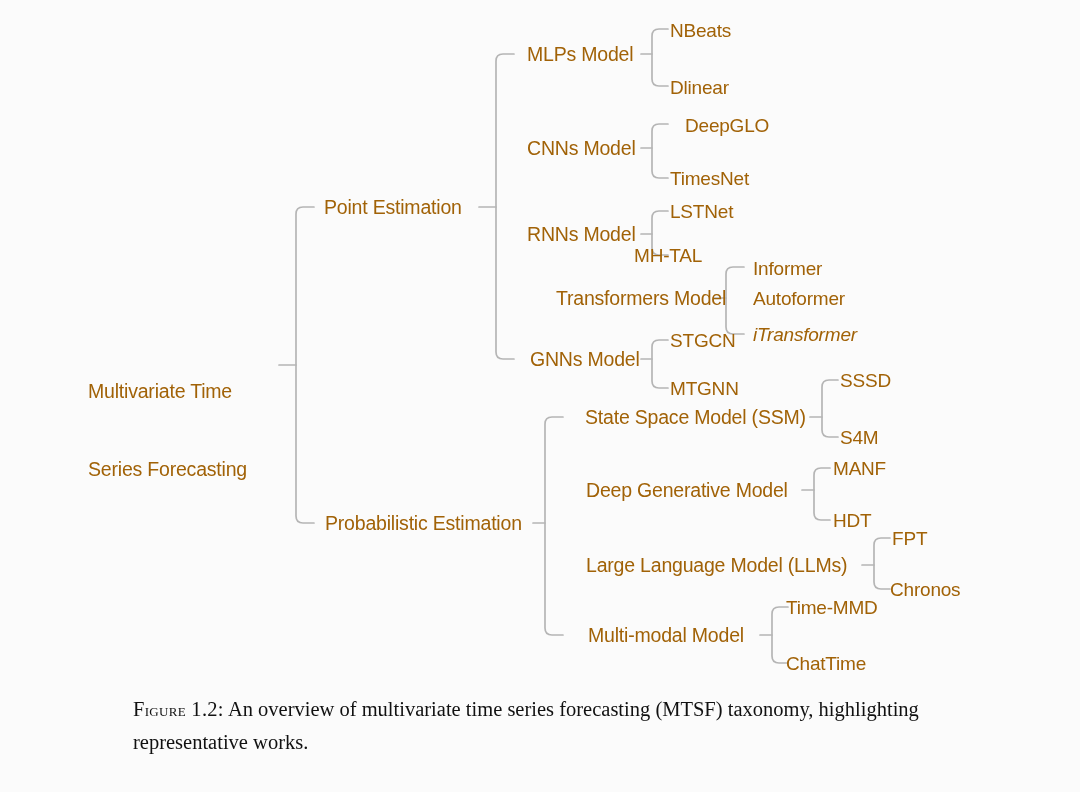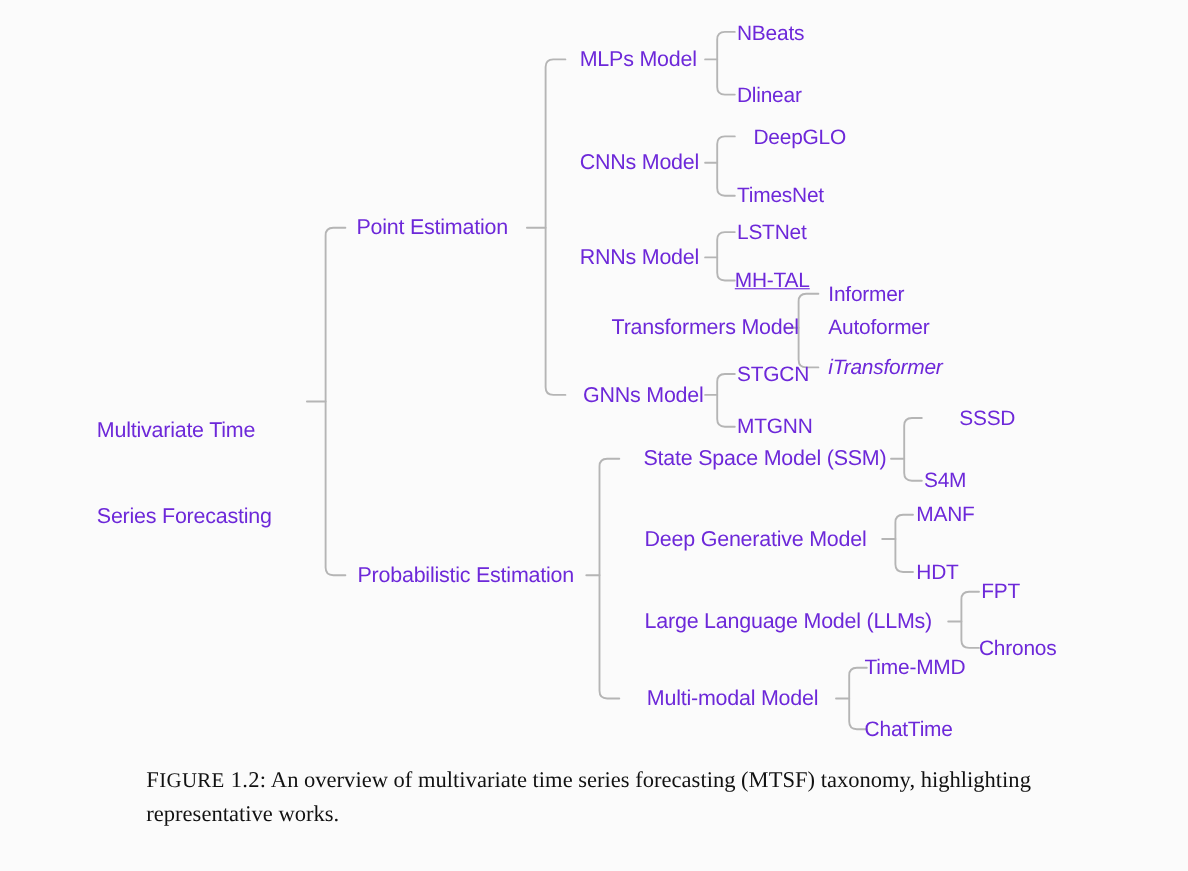--- a/index.html
+++ b/index.html
@@ -21,21 +21,21 @@
     left: 0;
     top: 0;
     width: 1080px;
     height: 700px;
   }
   .node {
     position: absolute;
     font-family: "Liberation Sans", sans-serif;
     font-size: 19.5px;
     line-height: 25px;
-    color: #6d28d9;
+    color: #a16207;
     white-space: pre;
     letter-spacing: -0.2px;
   }
   .node.root {
     font-size: 19.5px;
     line-height: 26px;
   }
   .node.leaf {
     font-size: 19px;
   }
@@ -48,21 +48,21 @@
     font-size: 20.5px;
     line-height: 30px;
     color: #111111;
     text-align: left;
   }
   #caption .figlabel {
     font-variant: small-caps;
     letter-spacing: 0.3px;
   }
   .sc-small {
-    font-size: 19px;
+    font-size: 13px;
   }
 </style>
 </head>
 <body>
 
 <div id="page">
 
   <svg id="tree-svg" viewBox="0 0 1080 700" xmlns="http://www.w3.org/2000/svg">
     <g fill="none" stroke="#b5b5b5" stroke-width="1.7" stroke-linecap="round" stroke-linejoin="round">
 
@@ -123,27 +123,27 @@
   <div class="node" style="left:585px; top:405px;">State Space Model (SSM)</div>
   <div class="node" style="left:586px; top:478px;">Deep Generative Model</div>
   <div class="node" style="left:586px; top:553px;">Large Language Model (LLMs)</div>
   <div class="node" style="left:588px; top:623px;">Multi-modal Model</div>
 
   <div class="node leaf" style="left:670px; top:18px;">NBeats</div>
   <div class="node leaf" style="left:670px; top:75px;">Dlinear</div>
   <div class="node leaf" style="left:670px; top:113px;margin-left:15px;">DeepGLO</div>
   <div class="node leaf" style="left:670px; top:166px;">TimesNet</div>
   <div class="node leaf" style="left:670px; top:199px;">LSTNet</div>
-  <div class="node leaf" style="left:668px; top:243px;text-decoration:underline;">MH-TAL</div>
+  <div class="node leaf" style="left:634px; top:243px;">MH-TAL</div>
   <div class="node leaf" style="left:753px; top:256px;">Informer</div>
   <div class="node leaf" style="left:753px; top:286px;">Autoformer</div>
   <div class="node leaf" style="left:753px; top:322px;font-style:italic;">iTransformer</div>
   <div class="node leaf" style="left:670px; top:328px;">STGCN</div>
   <div class="node leaf" style="left:670px; top:376px;">MTGNN</div>
-  <div class="node leaf" style="left:872px; top:368px;text-align:right;">SSSD</div>
+  <div class="node leaf" style="left:840px; top:368px;text-align:right;">SSSD</div>
   <div class="node leaf" style="left:840px; top:425px;">S4M</div>
   <div class="node leaf" style="left:833px; top:456px;">MANF</div>
   <div class="node leaf" style="left:833px; top:508px;">HDT</div>
   <div class="node leaf" style="left:892px; top:526px;">FPT</div>
   <div class="node leaf" style="left:890px; top:577px;">Chronos</div>
   <div class="node leaf" style="left:786px; top:595px;">Time-MMD</div>
   <div class="node leaf" style="left:786px; top:651px;text-align:center;">ChatTime</div>
 
   <div id="caption">
     <span class="figlabel">F<span class="sc-small">IGURE</span> 1.2:</span>

